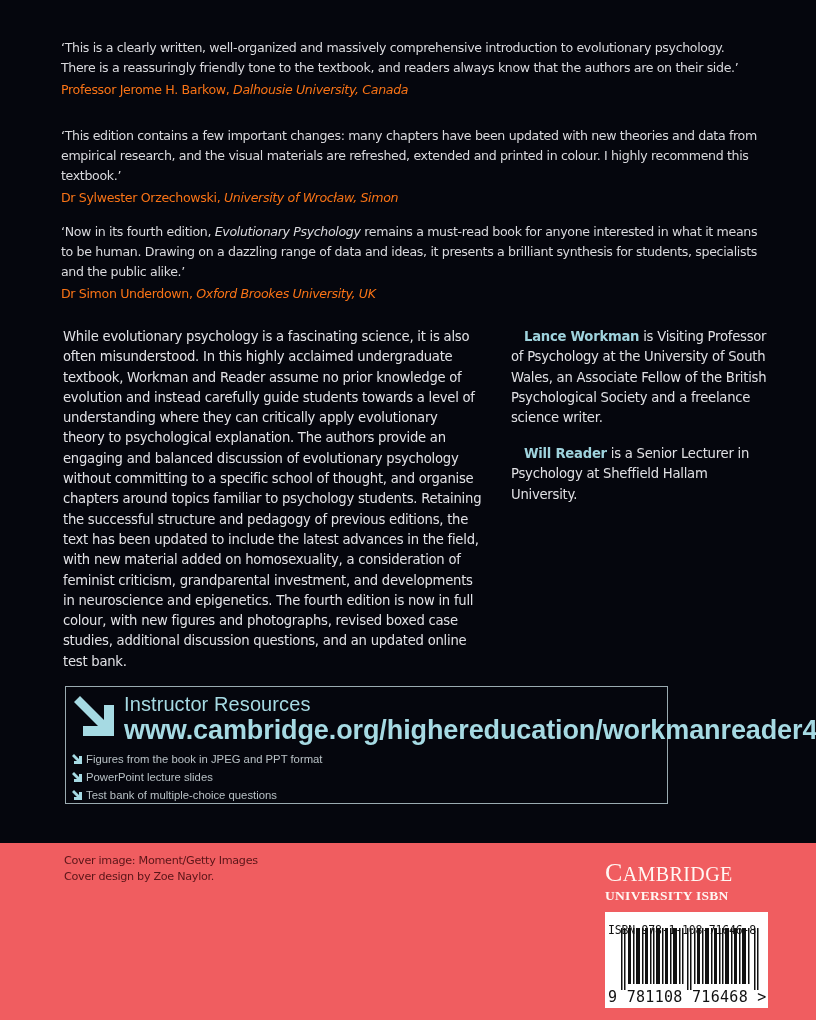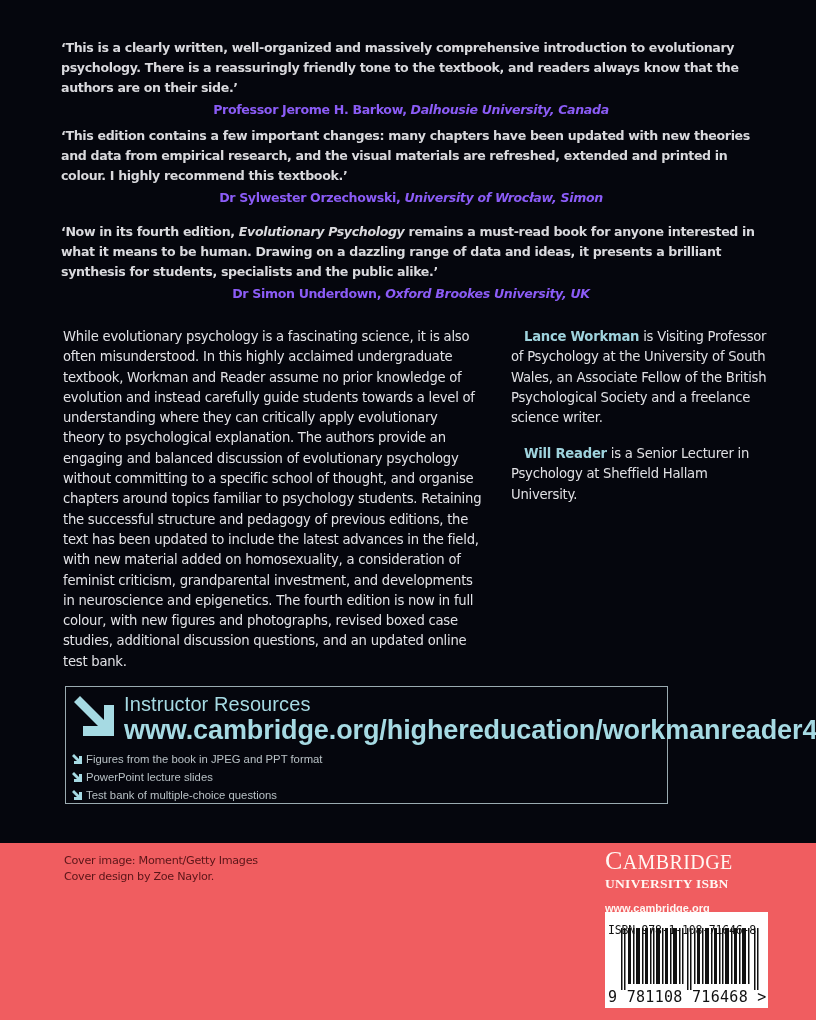--- a/index.html
+++ b/index.html
@@ -12,24 +12,24 @@
   .dark {
     position: absolute; left: 0; top: 0; width: 816px; height: 843px;
     background: #05060d;
   }
   .quote {
     position: absolute; left: 61px; width: 700px;
     color: #d4d4d8;
     font-family: "DejaVu Sans", sans-serif;
     font-size: 12.6px; line-height: 20px;
     letter-spacing: -0.35px;
-    font-weight: 700;
+    font-weight: 400;
   }
   .quote .text { display: block; color: #d9d9dd; }
-  .quote .attr { display: block; color: #8b5cf6; margin-top: 2px; text-align: center; }
+  .quote .attr { display: block; color: #f97316; margin-top: 2px; }
   .quote .attr i { font-style: italic; }
   .quote .text i { font-style: italic; }
 
   .blurb {
     position: absolute; left: 63px; top: 327px; width: 420px;
     color: #e2e2e6;
     font-family: "DejaVu Sans", sans-serif;
     font-size: 13.2px; line-height: 20.3px;
     letter-spacing: -0.25px;
   }
@@ -71,21 +71,21 @@
   }
   .credits {
     position: absolute; left: 64px; top: 10px;
     color: #5a1518; font-family: "DejaVu Sans", sans-serif;
     font-size: 11.2px; line-height: 16px; letter-spacing: -0.3px;
   }
   .cup {
     position: absolute; left: 605px; top: 4px; width: 170px;
     color: #fff7f3; font-family: "Liberation Serif", serif;
   }
-  .cup-name { font-size: 26px; letter-spacing: 0.4px; line-height: 28px; font-weight: normal; }
+  .cup-name { font-size: 26px; letter-spacing: 0.4px; line-height: 28px; font-weight: normal; margin-top: 12px; }
   .cup-name .small { font-size: 20px; }
   .cup-press { font-size: 13.5px; font-weight: bold; letter-spacing: 0.3px; line-height: 16px; }
   .cup-web {
     font-family: "Liberation Sans", sans-serif; font-size: 11px; font-weight: bold;
     margin-top: 10px;
   }
   .barcode {
     position: absolute; left: 605px; top: 69px; width: 163px; height: 96px;
     background: #ffffff;
   }

